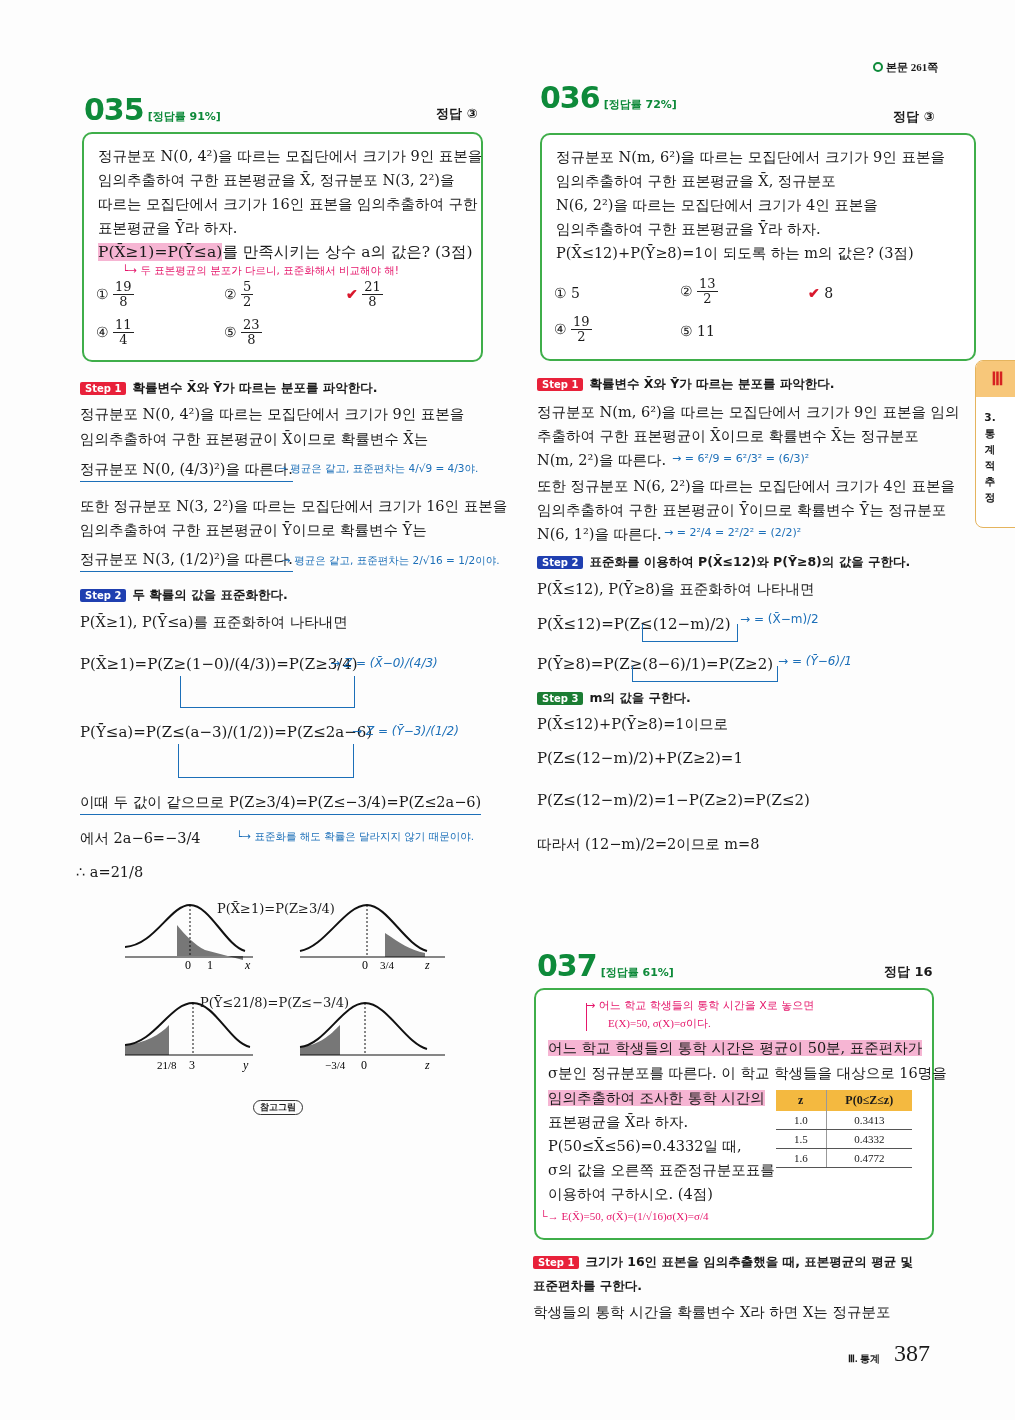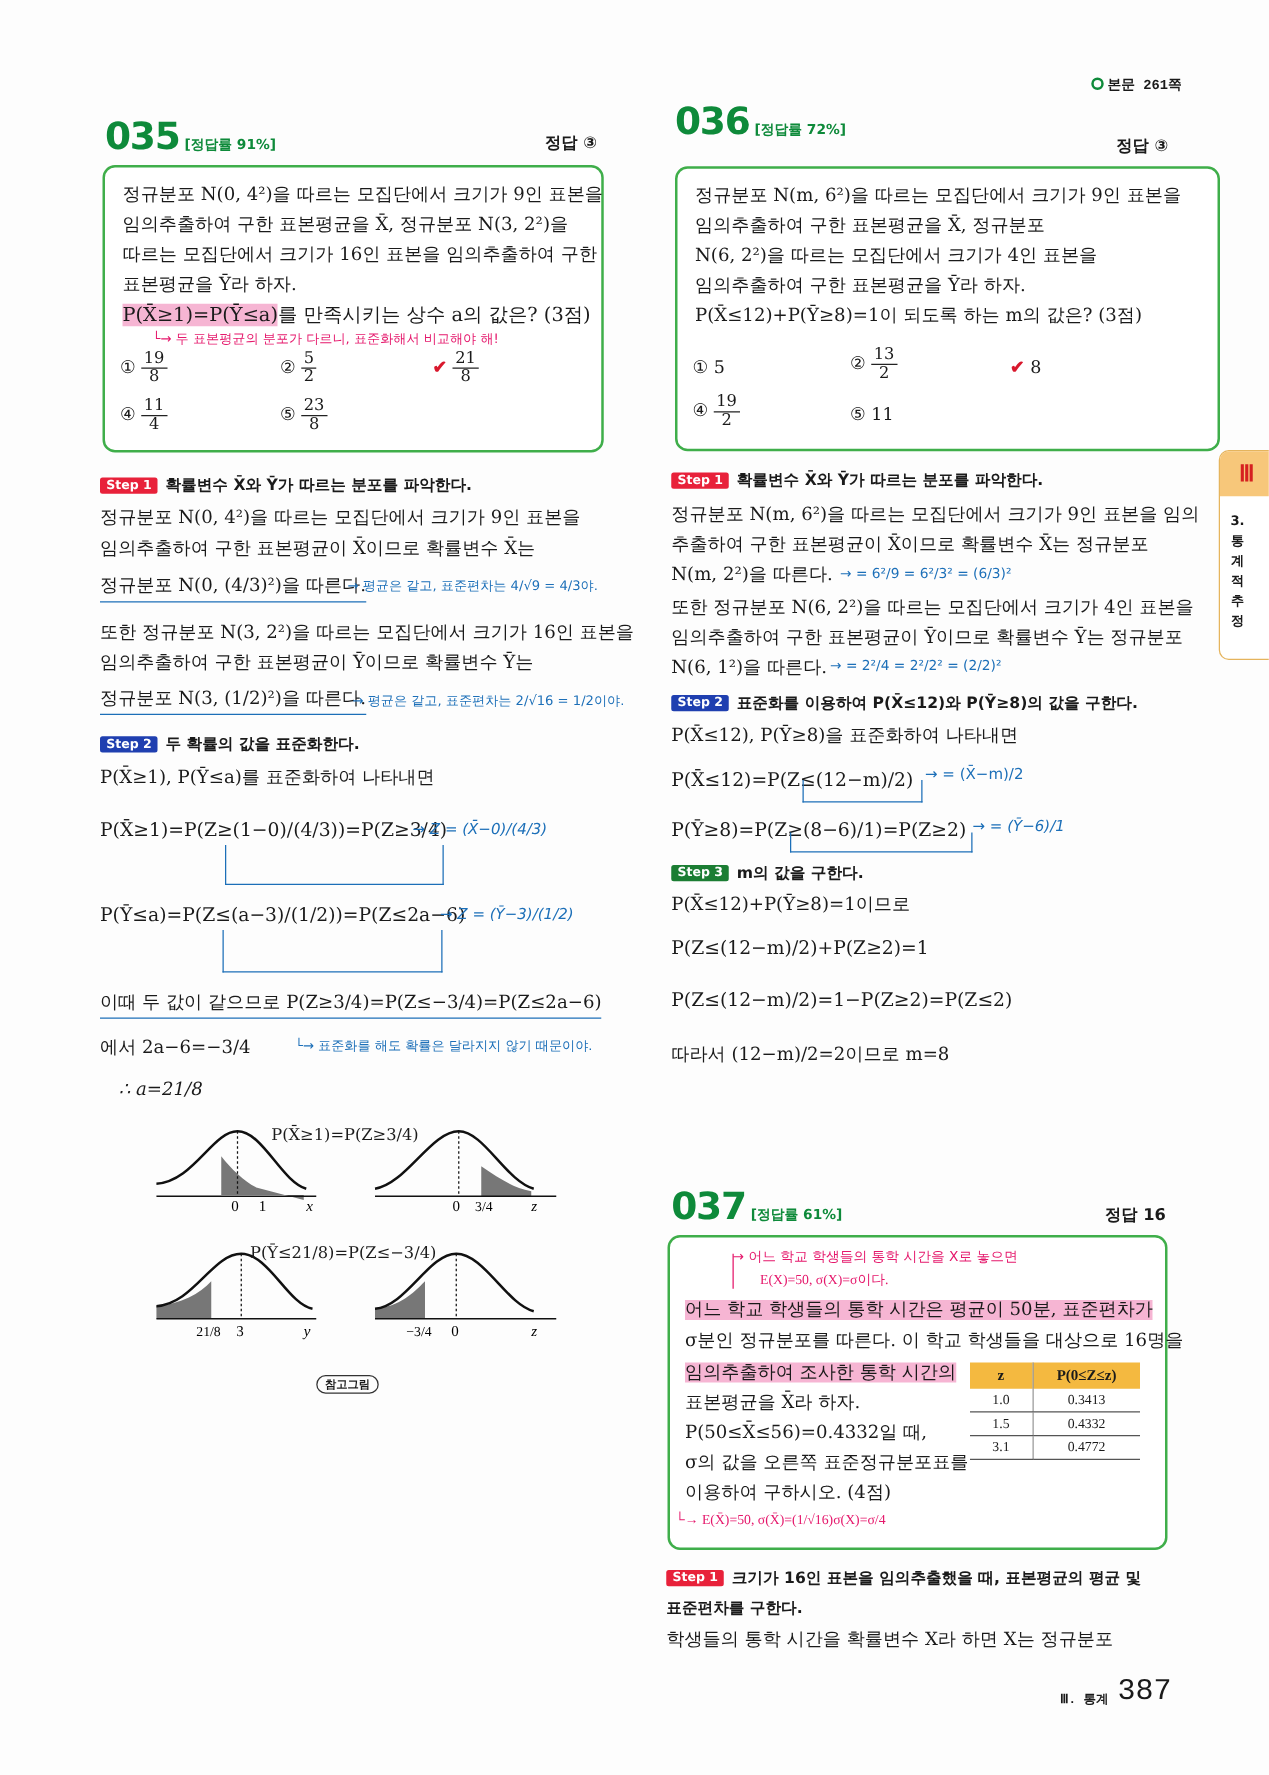--- a/index.html
+++ b/index.html
@@ -1,19 +1,19 @@
 <!DOCTYPE html>
 <html><head>
 <meta charset="utf-8">
 <style>
   * { box-sizing: border-box; margin: 0; padding: 0; }
   html, body { width: 1015px; height: 1420px; background: #fdfdfd; overflow: hidden; }
   body { position: relative; font-family: "DejaVu Serif", serif; color: #1a1a1a; }
   .abs { position: absolute; }
-  .sans { font-family: Liberation Mono, monospace; }
+  .sans { font-family: Liberation Serif, serif; }
   .qnum { font-family: "DejaVu Sans", sans-serif; font-weight: bold; color: #0e8a3a; font-size: 30px; letter-spacing: -1px; }
   .rate { font-family: "DejaVu Sans", sans-serif; font-weight: bold; color: #0e8a3a; font-size: 11px; margin-left: 4px; }
   .answer { font-family: "DejaVu Sans", sans-serif; font-weight: bold; font-size: 13px; color: #1a1a1a; }
   .qbox { border: 2px solid #3fae4a; border-radius: 10px; background: #fff; }
   .qline { font-size: 14.5px; line-height: 24px; white-space: nowrap; }
   .hl { background: #f6b5d3; }
   .pinknote { color: #e5176b; font-family: "DejaVu Sans", sans-serif; font-size: 10.5px; white-space: nowrap; }
   .bluenote { color: #1c6fb8; font-family: "DejaVu Sans", sans-serif; font-size: 10.5px; white-space: nowrap; }
   .step { display: inline-block; font-family: "DejaVu Sans", sans-serif; font-size: 10px; color: #fff; padding: 1px 5px; border-radius: 2px; margin-right: 6px; vertical-align: middle; }
   .step.red { background: #e8213a; }
@@ -79,21 +79,21 @@
 <div class="abs body" style="left:80px;top:610px;">P(X̄≥1), P(Ȳ≤a)를 표준화하여 나타내면</div>
 <div class="abs body" style="left:80px;top:652px;font-size:15px;">P(X̄≥1)=P(Z≥(1−0)/(4/3))=P(Z≥3/4)</div>
 <div class="abs bluenote" style="left:330px;top:656px;font-size:12px;font-style:italic;">→ <span>Z = (X̄−0)/(4/3)</span></div>
 <div class="abs" style="left:180px;top:676px;width:175px;height:32px;border:1.5px solid #1c6fb8;border-top:none;"></div>
 <div class="abs body" style="left:80px;top:720px;font-size:15px;">P(Ȳ≤a)=P(Z≤(a−3)/(1/2))=P(Z≤2a−6)</div>
 <div class="abs bluenote" style="left:352px;top:724px;font-size:12px;font-style:italic;">→ <span>Z = (Ȳ−3)/(1/2)</span></div>
 <div class="abs" style="left:178px;top:744px;width:176px;height:34px;border:1.5px solid #1c6fb8;border-top:none;"></div>
 <div class="abs body" style="left:80px;top:790px;border-bottom:1.5px solid #1c6fb8;">이때 두 값이 같으므로 P(Z≥3/4)=P(Z≤−3/4)=P(Z≤2a−6)</div>
 <div class="abs body" style="left:80px;top:826px;">에서 2a−6=−3/4</div>
 <div class="abs bluenote" style="left:236px;top:830px;">└→ <span>표준화를 해도 확률은 달라지지 않기 때문이야.</span></div>
-<div class="abs body" style="left:95px;top:860px;font-style:italic;">∴ a=21/8</div>
+<div class="abs body" style="left:76px;top:860px;">∴ a=21/8</div>
 
 <div class="abs" style="left:125px;top:895px;width:330px;height:225px;">
   <svg width="330" height="200" viewBox="0 0 330 200">
 
     <path d="M52,61 L52,30 C60,40 70,50 80,55 L118,65 L118,61 Z" fill="#777"></path>
     <path d="M0,52 C30,50 45,10 65,10 C85,10 100,50 120,56" stroke="#111" stroke-width="2" fill="none"></path>
     <line x1="0" y1="62" x2="128" y2="62" stroke="#111" stroke-width="1.2"></line>
     <line x1="65" y1="10" x2="65" y2="62" stroke="#111" stroke-dasharray="2,2"></line>
     <text x="60" y="74" font-size="12" font-family="Liberation Serif">0</text>
     <text x="82" y="74" font-size="12" font-family="Liberation Serif">1</text>
@@ -199,21 +199,21 @@
     <tbody>
       <tr>
           <td>1.0</td>
           <td class="v">0.3413</td>
         </tr>
       <tr>
           <td>1.5</td>
           <td class="v">0.4332</td>
         </tr>
       <tr>
-          <td>3.1</td>
+          <td>1.6</td>
           <td class="v">0.4772</td>
         </tr>
     </tbody>
   </table>
 </div>
 
 <div class="abs stephead" style="left:533px;top:1254px;"><span class="step red">Step 1</span><span>크기가 16인 표본을 임의추출했을 때, 표본평균의 평균 및</span></div>
 <div class="abs stephead" style="left:533px;top:1278px;">표준편차를 구한다.</div>
 <div class="abs body" style="left:533px;top:1300px;">학생들의 통학 시간을 확률변수 X라 하면 X는 정규분포</div>
 

